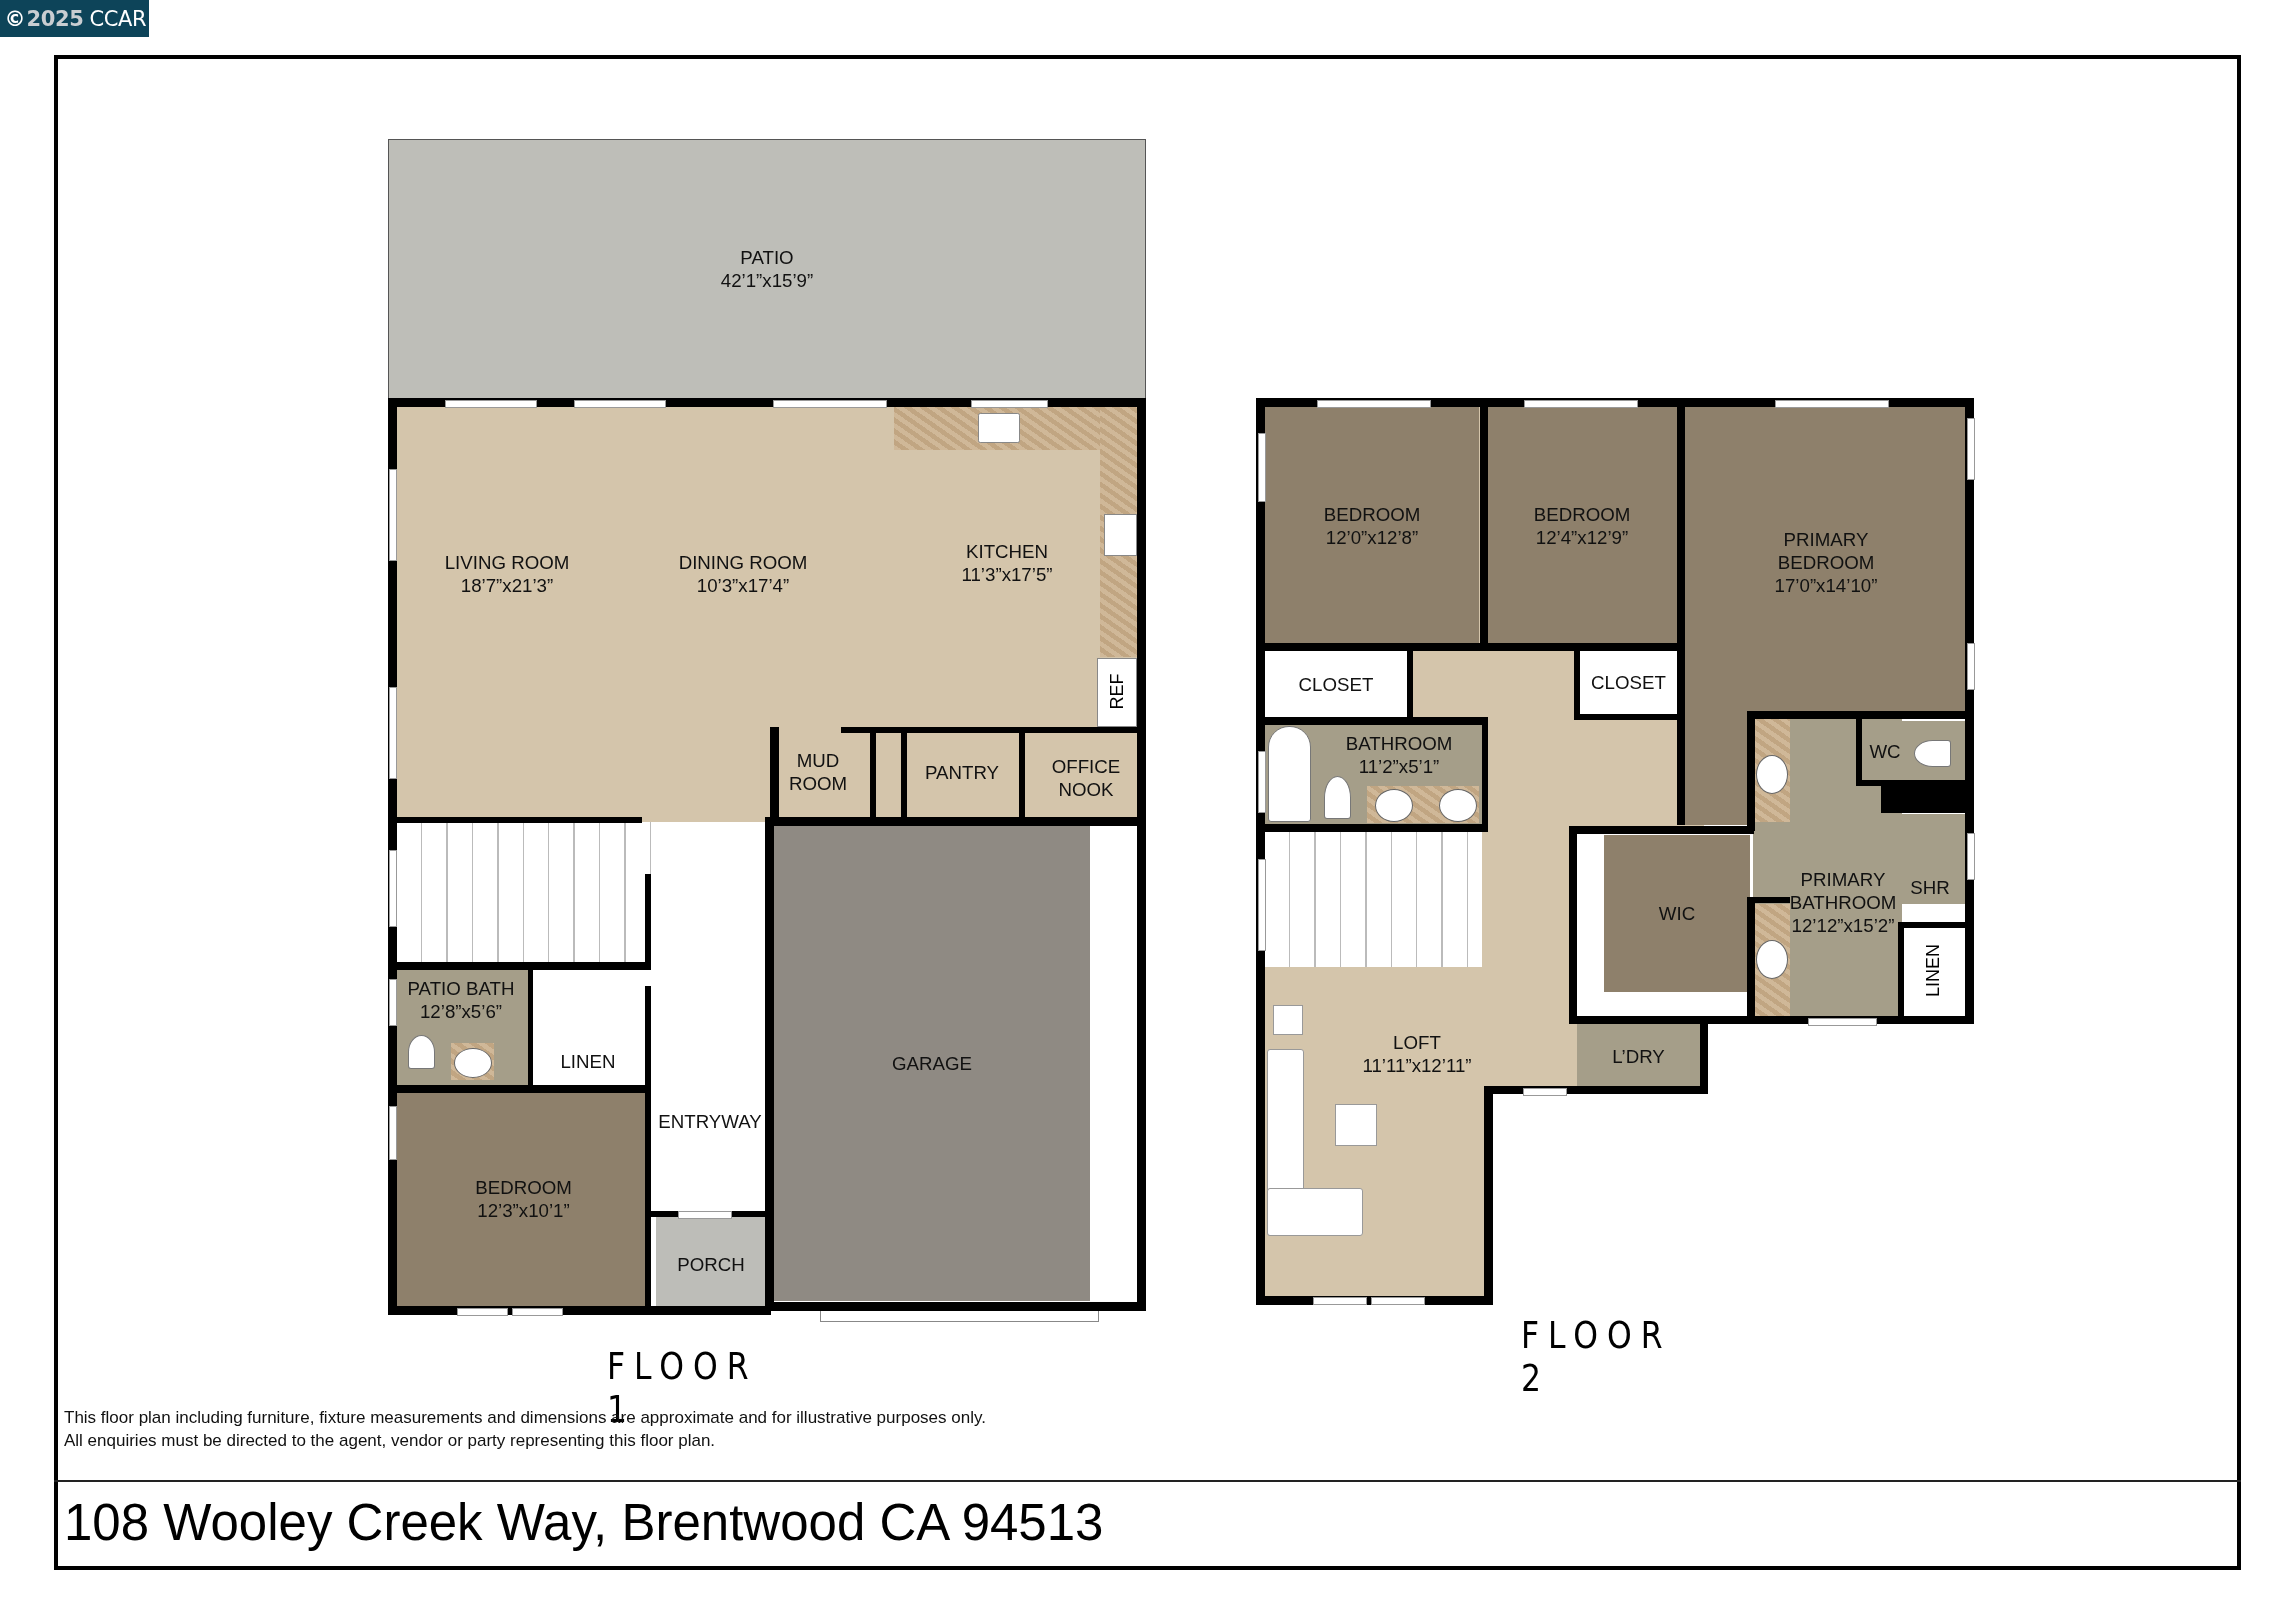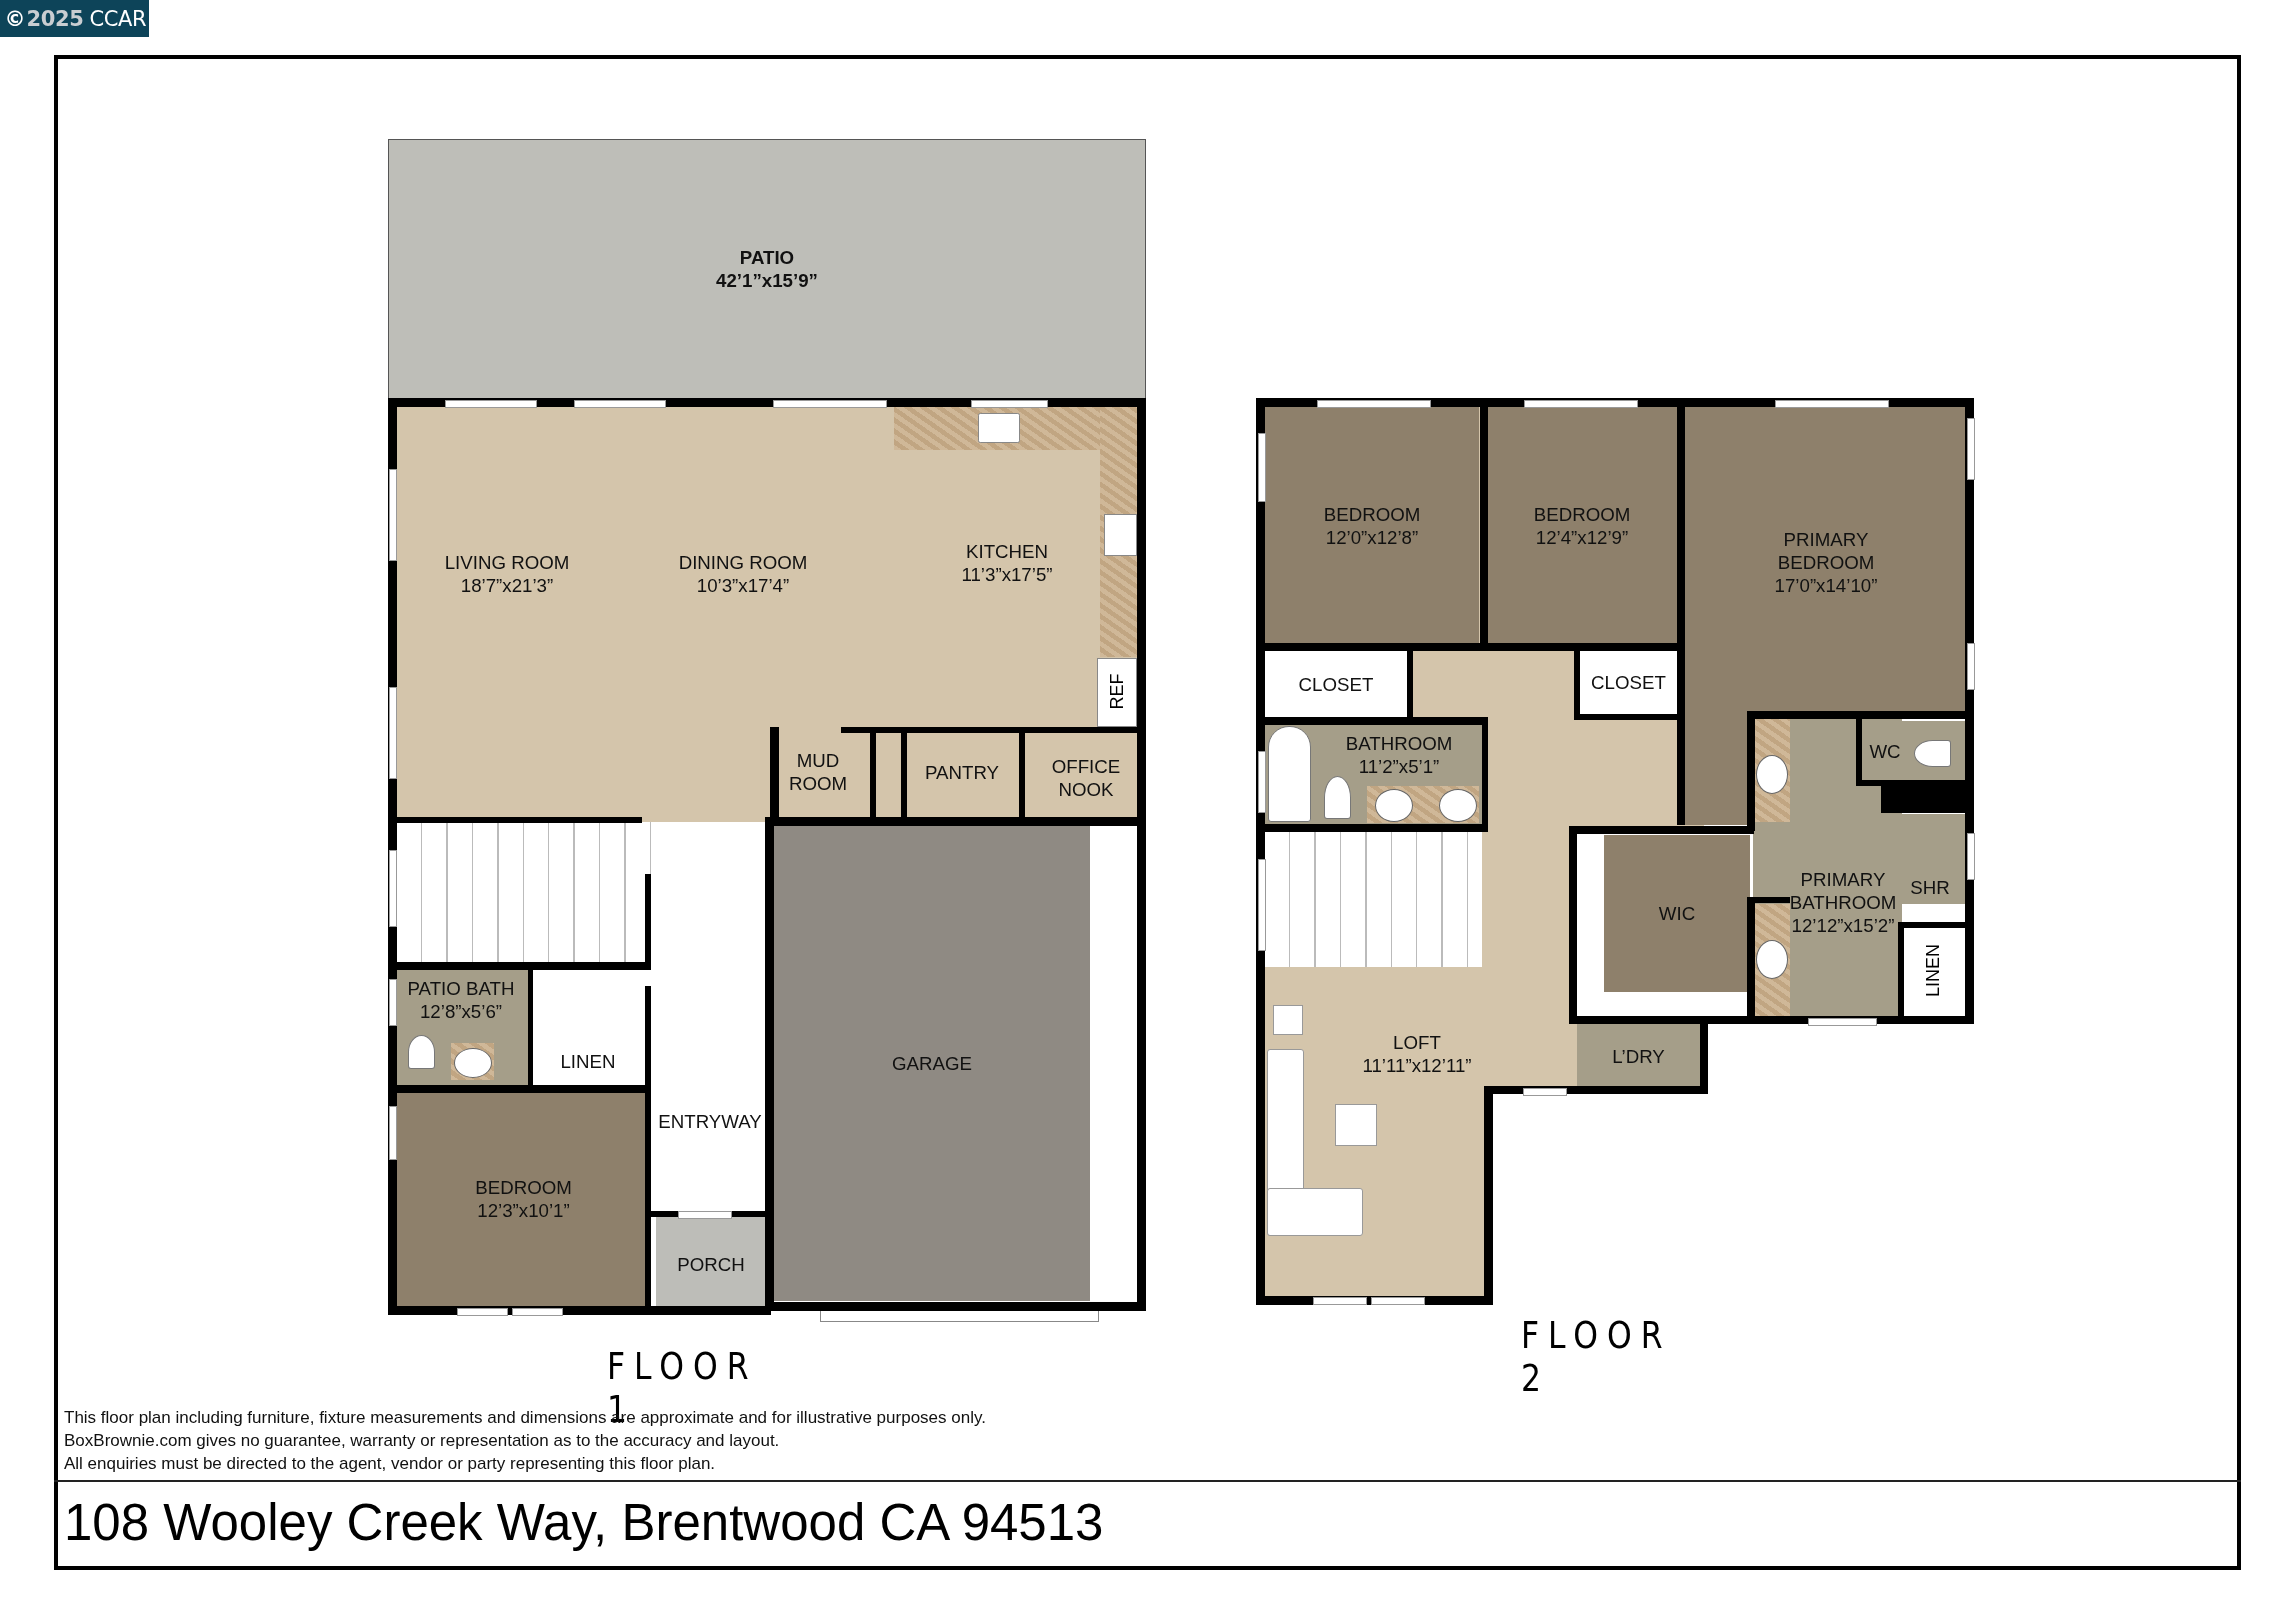--- a/index.html
+++ b/index.html
@@ -26,21 +26,21 @@
 <div class="abs badge">
   <span>©</span>
   <span class="yr" style="margin-left:1.5px;">2025</span>
   <span style="margin-left:6px;font-weight:normal;">CCAR</span>
 </div>
 
 <div class="abs frame"></div>
 
 <div class="abs" style="left:0;top:0;width:0;height:0;">
 
-  <div class="abs room" style="left:388px;top:139px;width:758px;height:259px;background:#bebeb8;border:1.5px solid #555;border-bottom:none;font-weight:bold;">
+  <div class="abs room" style="left:388px;top:139px;width:758px;height:259px;background:#bebeb8;border:1.5px solid #555;border-bottom:none;">
     <div>PATIO</div>
     <div>42’1”x15’9”</div>
   </div>
 
   <div class="abs" style="left:388px;top:398px;width:758px;height:424px;background:#d4c5ab;"></div>
 
   <div class="abs counter" style="left:894px;top:407px;width:244px;height:43px;"></div>
   <div class="abs counter" style="left:1100px;top:407px;width:37px;height:250px;"></div>
   <div class="abs" style="left:978px;top:413px;width:42px;height:30px;background:#fff;border:1.5px solid #888;border-radius:2.2px;"></div>
   <div class="abs" style="left:1104px;top:514px;width:33px;height:42px;background:#fff;border:1.5px solid #888;"></div>
@@ -258,19 +258,18 @@
   <div class="win" style="left:1808px;top:1018px;width:67px;height:6px;"></div>
   <div class="win" style="left:1523px;top:1088px;width:42px;height:6px;"></div>
   <div class="win" style="left:1313px;top:1297px;width:52px;height:6px;"></div>
   <div class="win" style="left:1371px;top:1297px;width:52px;height:6px;"></div>
 
   <div class="abs floor-label" style="left:1521px;top:1314px;">FLOOR 2</div>
 </div>
 
 <div class="abs disclaimer">
   <div>This floor plan including furniture, fixture measurements and dimensions are approximate and for illustrative purposes only.</div>
-  <div>BoxBrownie.com gives no guarantee, warranty or representation as to the accuracy and layout.</div>
   <div>All enquiries must be directed to the agent, vendor or party representing this floor plan.</div>
 </div>
 <div class="abs divider"></div>
 
 <div class="abs address">108 Wooley Creek Way, Brentwood CA 94513</div>
 
 
 </body></html>

